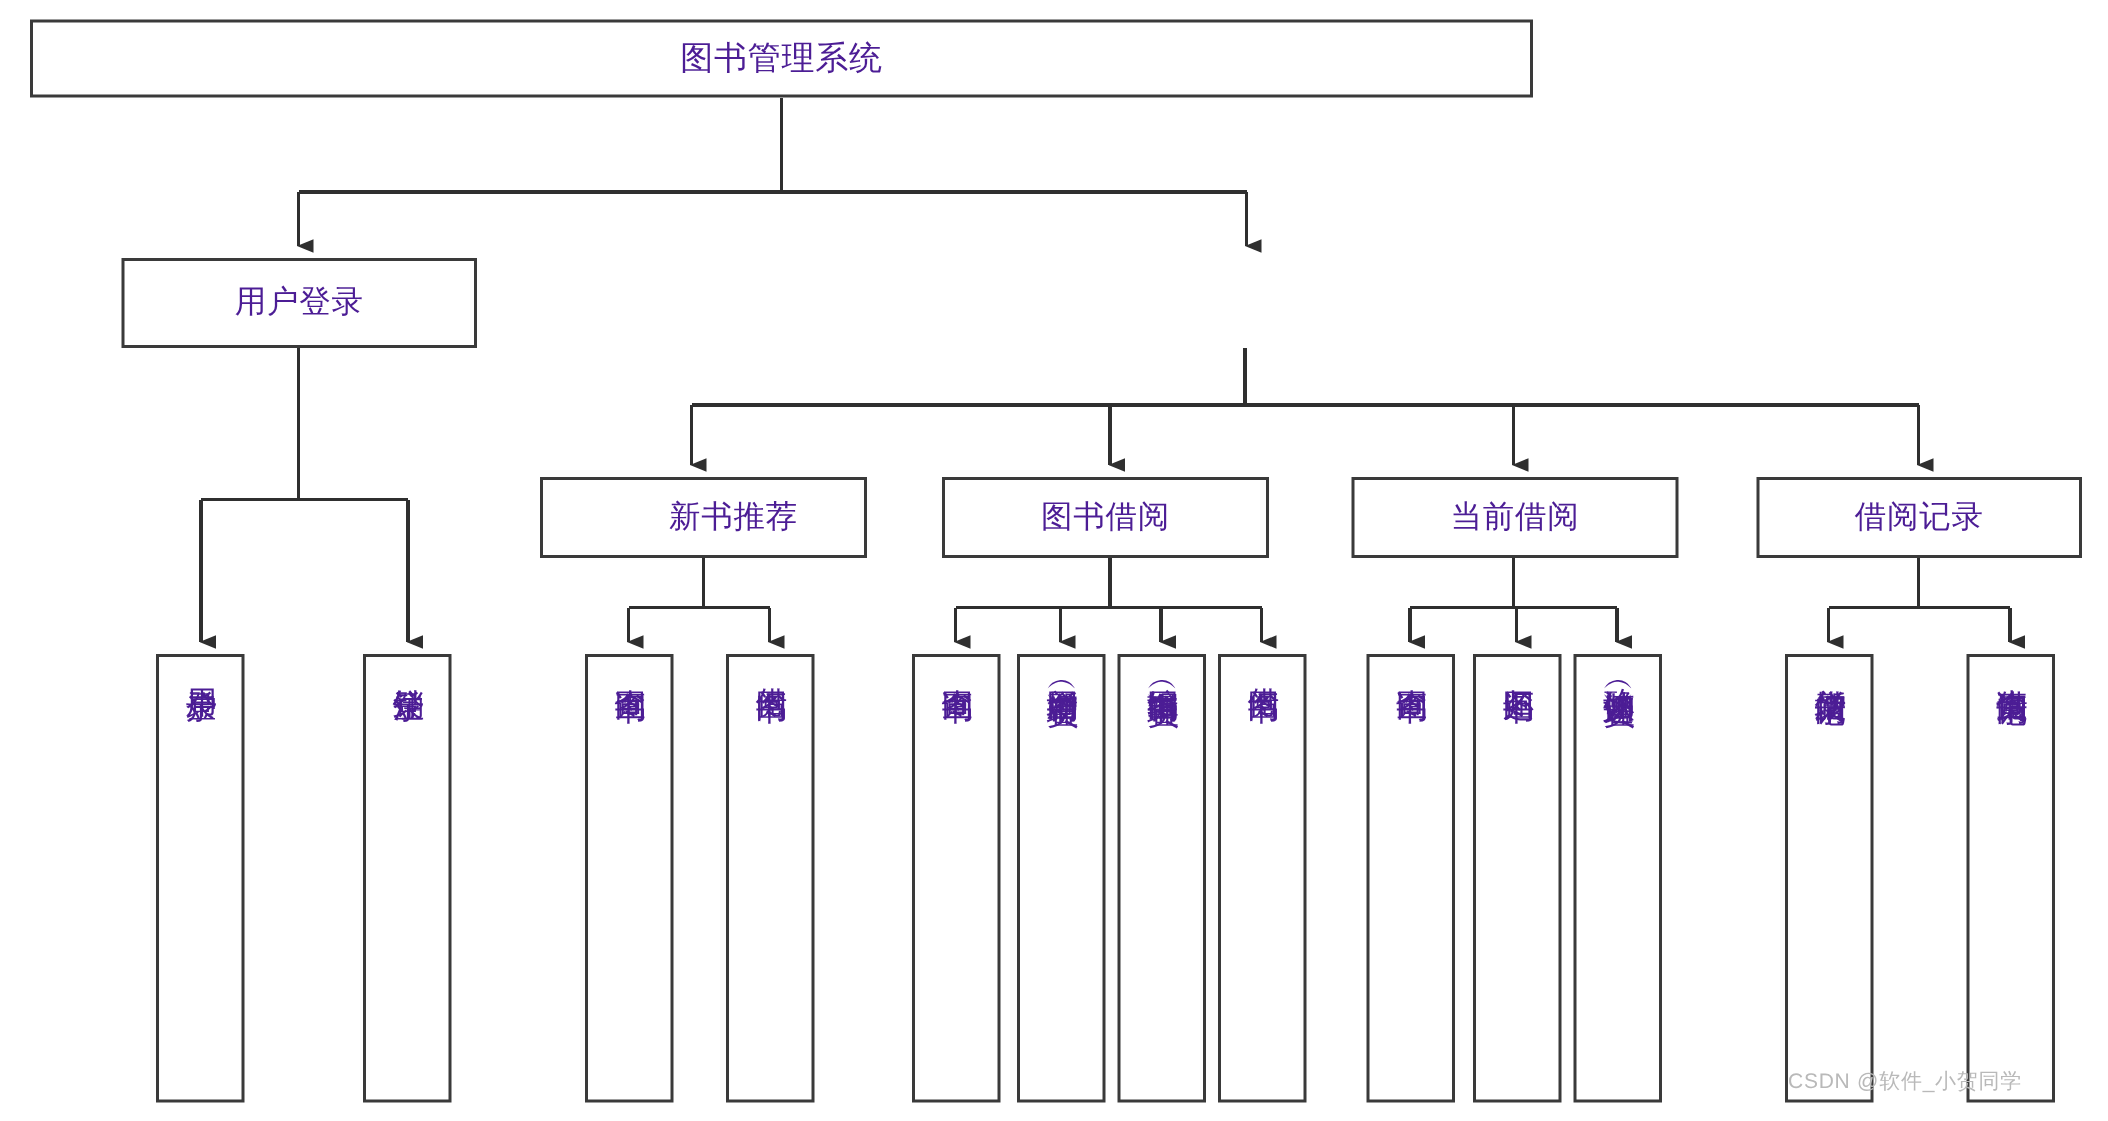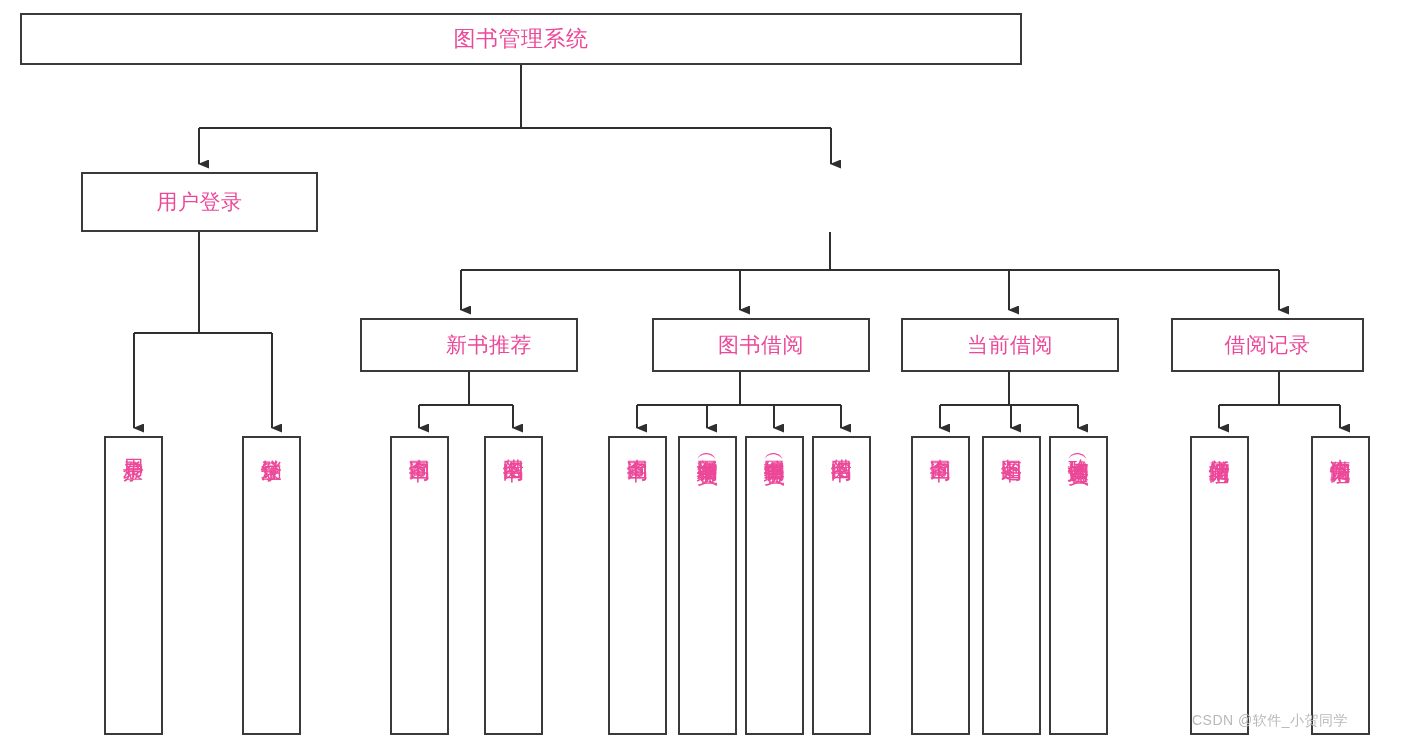--- a/index.html
+++ b/index.html
@@ -35,21 +35,21 @@
     display: flex;
     align-items: center;
     justify-content: center;
     z-index: 2;
   }
   .node-label {
     font-size: 21px;
     line-height: 1.08;
     letter-spacing: 0.5px;
     white-space: nowrap;
-    color: #ec4899;
+    color: #4c1d95;
   }
   .node.leaf {
     align-items: flex-start;
     padding-top: 4px;
   }
   .node.leaf .node-label {
     writing-mode: vertical-rl;
     text-orientation: upright;
     font-size: 21px;
     line-height: 1.32;
@@ -132,27 +132,27 @@
     <span class="node-label">图书管理系统</span>
   </div>
 
   <div class="node" style="left:81px; top:172px; width:237px; height:60px;">
     <span class="node-label">用户登录</span>
   </div>
 
   <div class="node" style="left:360px; top:318px; width:218px; height:54px;padding-left:40px;">
     <span class="node-label">新书推荐</span>
   </div>
-  <div class="node" style="left:652px; top:318px; width:218px; height:54px;">
+  <div class="node" style="left:628px; top:318px; width:218px; height:54px;">
     <span class="node-label">图书借阅</span>
   </div>
   <div class="node" style="left:901px; top:318px; width:218px; height:54px;">
     <span class="node-label">当前借阅</span>
   </div>
-  <div class="node" style="left:1171px; top:318px; width:193px; height:54px;">
+  <div class="node" style="left:1171px; top:318px; width:217px; height:54px;">
     <span class="node-label">借阅记录</span>
   </div>
 
   <div class="node leaf" style="left:104px; top:436px; width:59px; height:299px;">
     <span class="node-label">用户登录</span>
   </div>
   <div class="node leaf" style="left:242px; top:436px; width:59px; height:299px;">
     <span class="node-label">注销登录</span>
   </div>
   <div class="node leaf" style="left:390px; top:436px; width:59px; height:299px;">

